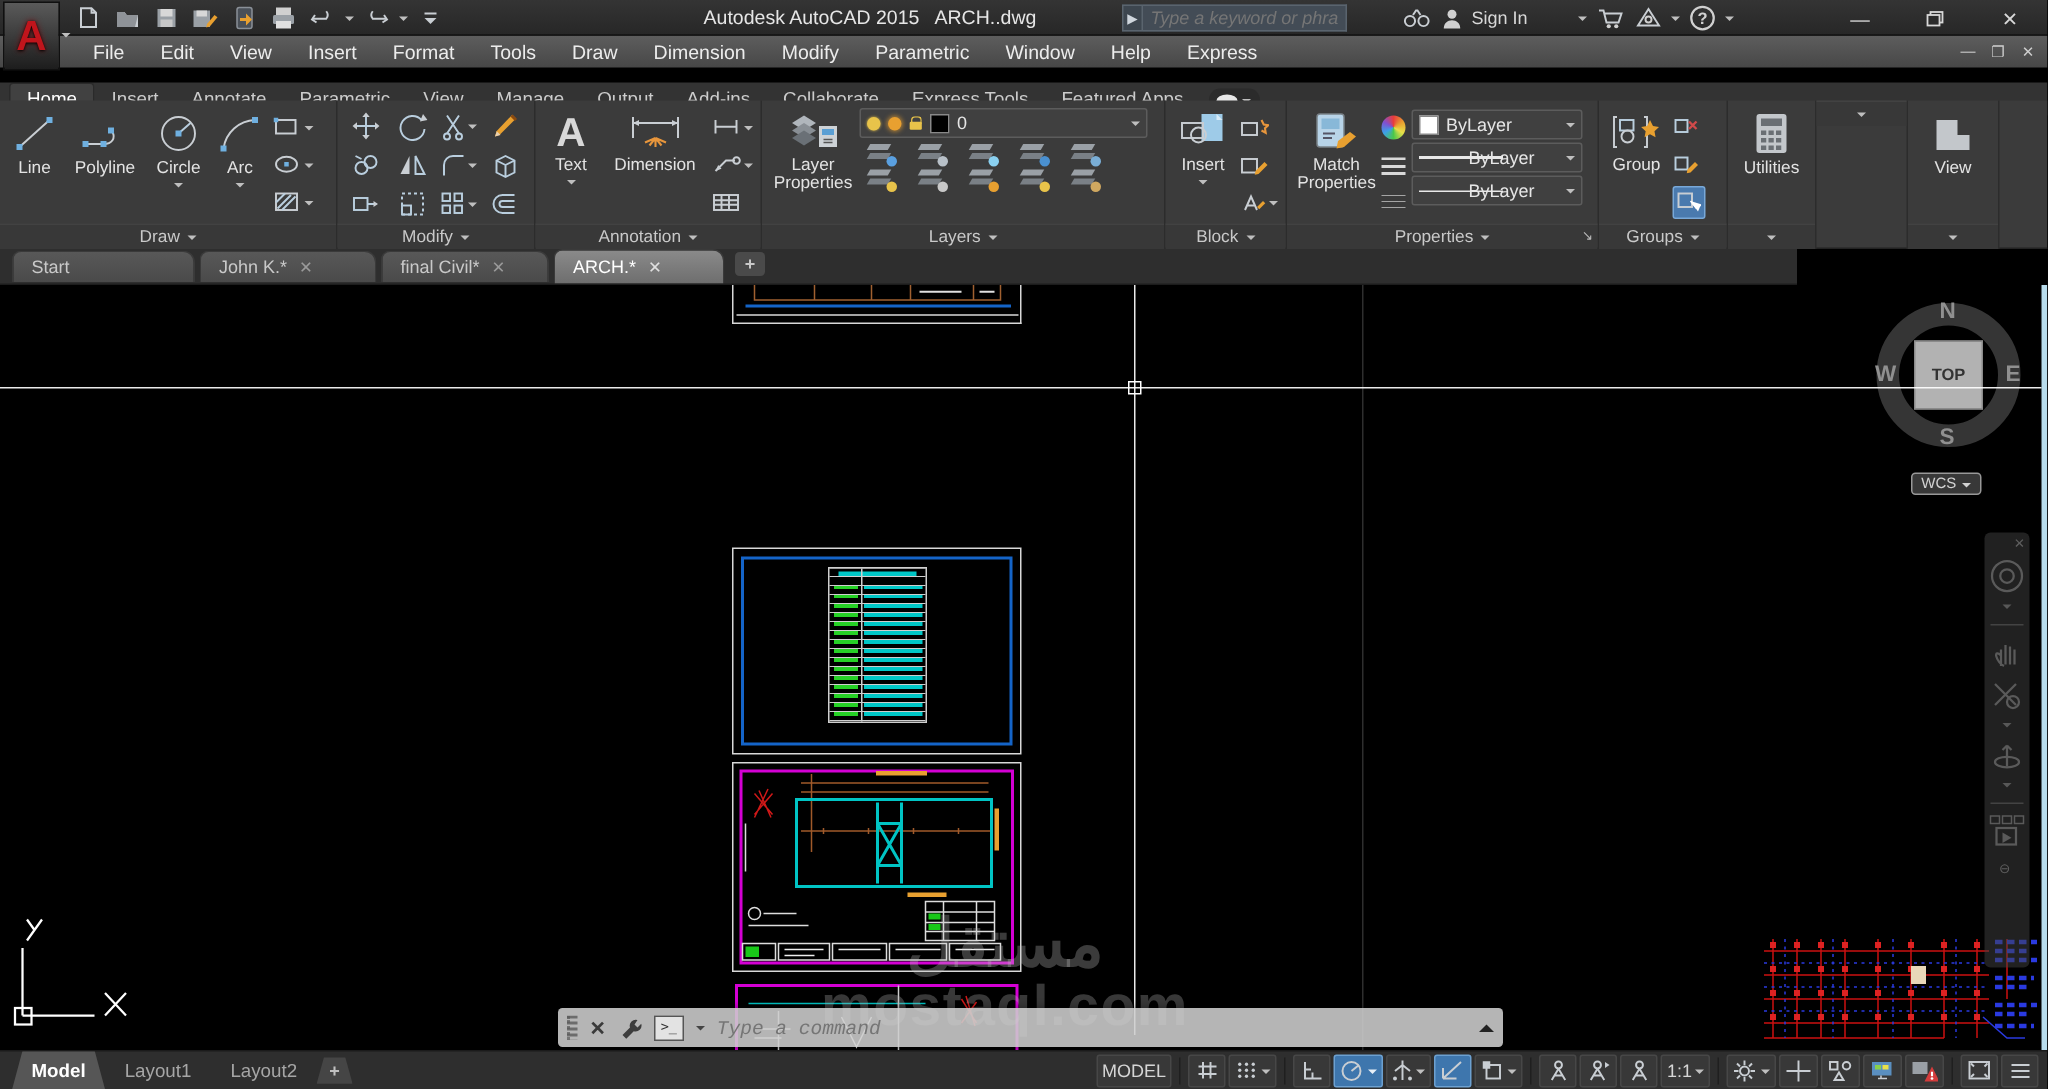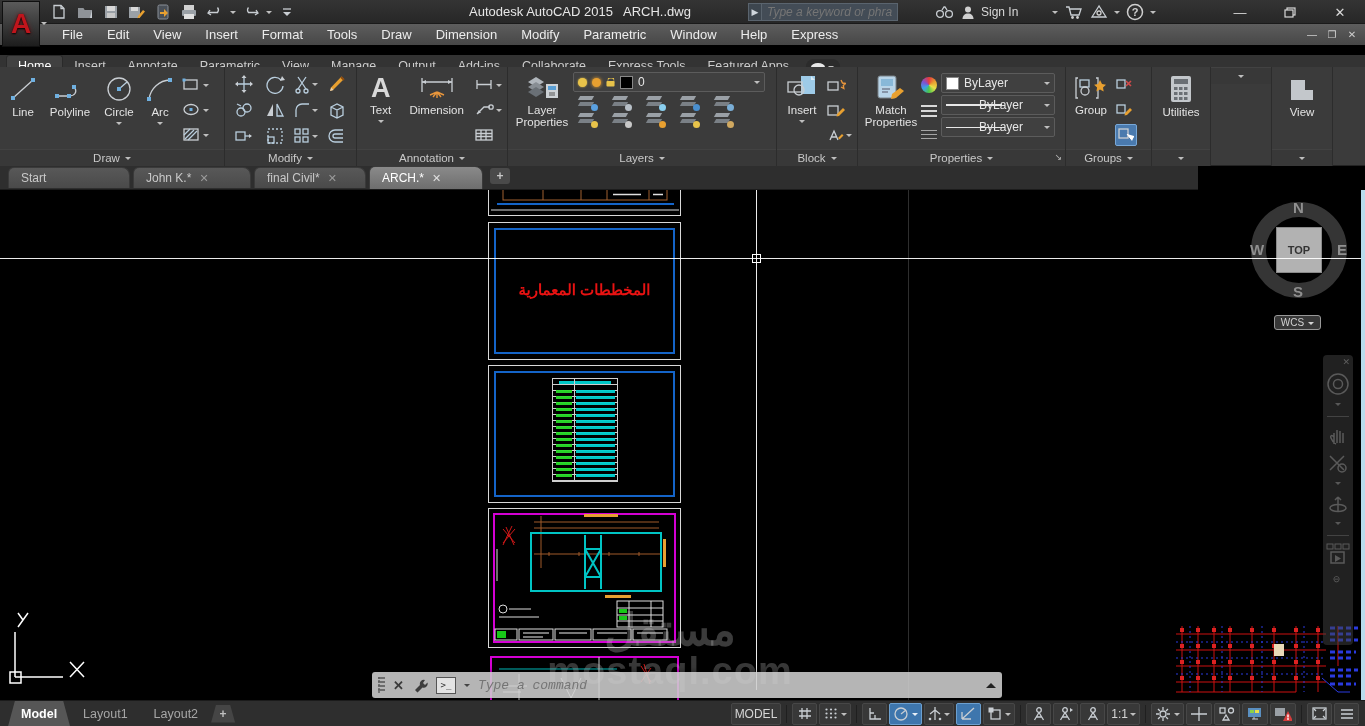--- a/index.html
+++ b/index.html
@@ -758,24 +758,20 @@
           <path d="M54 2v12M92 2v12M118 2v12M160 2v12"></path>
         </g>
       <g stroke="#e0e0e0" stroke-width="1.4">
           <path d="M124 8.5h28M164 8.5h10"></path>
         </g>
       <path d="M8 18h177" stroke="#1464c8" stroke-width="2"></path>
       <path d="M2 24h188" stroke="#d8d8d8"></path>
     </svg>
   </div>
 
-  <div class="sheet" style="top:32px;height:138px">
-    <div class="inner-blue"></div>
-    <div id="sheet2-title">المخططات المعمارية</div>
-  </div>
 
   <div class="sheet" style="top:175px;height:138px">
     <div class="inner-blue"></div>
     <div id="s3table">
       <span class="hdr"></span>
         <span class="colline"></span>
         <span class="leftbars"></span>
         <span class="rightbars"></span>
     </div>
   </div>

